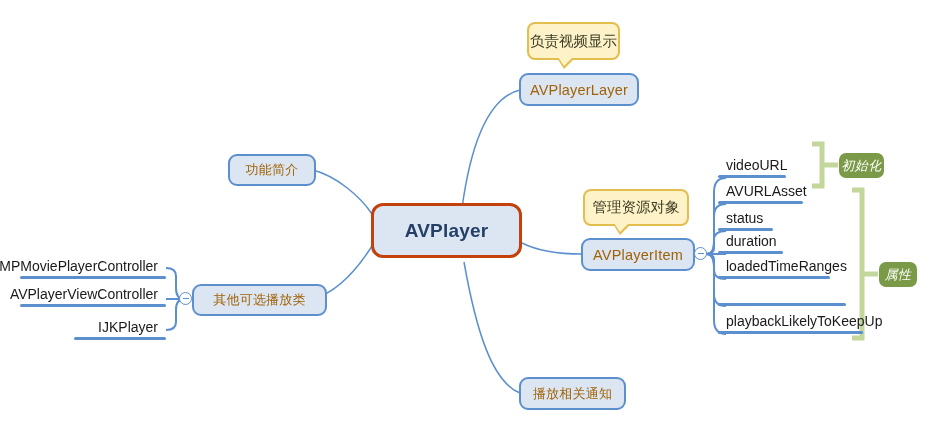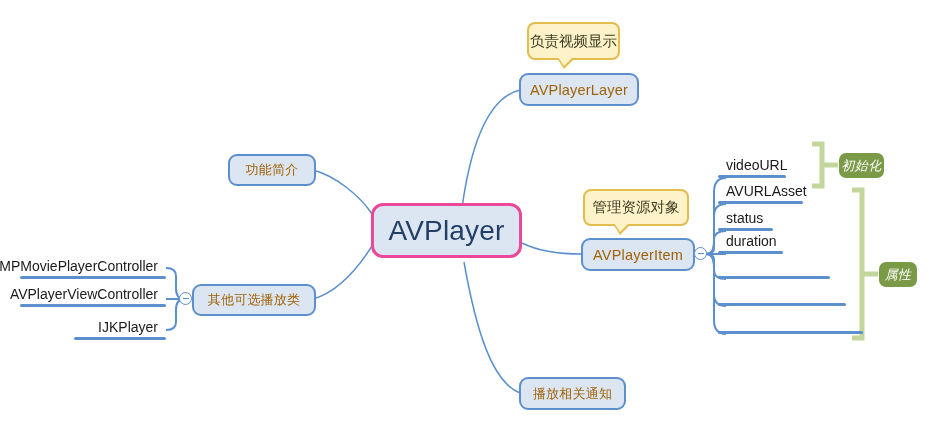--- a/index.html
+++ b/index.html
@@ -20,24 +20,25 @@
     background:#dce6f2;
     border:2.5px solid #5b8fce;
     border-radius:9px;
     color:#a16207;
     display:flex;align-items:center;justify-content:center;
     white-space:nowrap;
     letter-spacing:.2px;
   }
   .node.central{
     background:#dce6f2;
-    border:3px solid #ec4899;
+    border:3px solid #c2410c;
     border-radius:12px;
-    font-size:28px;
+    font-size:19px;
     color:#243f66;
+    font-weight:bold;
   }
   .node.sub{font-size:14.5px;}
   .node.cn{font-size:13px;}
 
   
   .callout{
     position:absolute;
     box-sizing:border-box;
     background:#fdf2c8;
     border:2px solid #e3bd4d;
@@ -166,21 +167,21 @@
   </div>
 
   <div class="node sub" style="left:519px;top:73px;width:120px;height:33px;">
     <span>AVPlayerLayer</span>
   </div>
 
   <div class="node cn" style="left:228px;top:154px;width:88px;height:32px;">
     <span>功能简介</span>
   </div>
 
-  <div class="node cn" style="left:192px;top:284px;width:124px;height:32px;">
+  <div class="node cn" style="left:192px;top:284px;width:135px;height:32px;">
     <span>其他可选播放类</span>
   </div>
 
   <div class="node sub" style="left:581px;top:238px;width:114px;height:33px;">
     <span>AVPlayerItem</span>
   </div>
 
   <div class="node cn" style="left:519px;top:377px;width:107px;height:33px;">
     <span>播放相关通知</span>
   </div>
@@ -202,28 +203,30 @@
     <span class="txt">status</span>
     <span class="bar" style="width:55px;"></span>
   </div>
 
   <div class="leaf right" style="left:718px;top:222px;width:65px;height:32px;">
     <span class="txt">duration</span>
     <span class="bar" style="width:65px;"></span>
   </div>
 
   <div class="leaf right" style="left:718px;top:247px;width:112px;height:32px;">
+    <span class="txt">loadedTimeRanges</span>
     <span class="bar" style="width:112px;"></span>
   </div>
 
   <div class="leaf right" style="left:718px;top:274px;width:128px;height:32px;">
     <span class="bar" style="width:128px;"></span>
   </div>
 
   <div class="leaf right" style="left:718px;top:302px;width:145px;height:32px;">
+    <span class="txt">playbackLikelyToKeepUp</span>
     <span class="bar" style="width:145px;"></span>
   </div>
 
   <div class="leaf left" style="left:20px;top:247px;width:146px;height:32px;">
     <span class="txt">MPMoviePlayerController</span>
     <span class="bar" style="width:146px;"></span>
   </div>
 
   <div class="leaf left" style="left:20px;top:275px;width:146px;height:32px;">
     <span class="txt">AVPlayerViewController</span>

